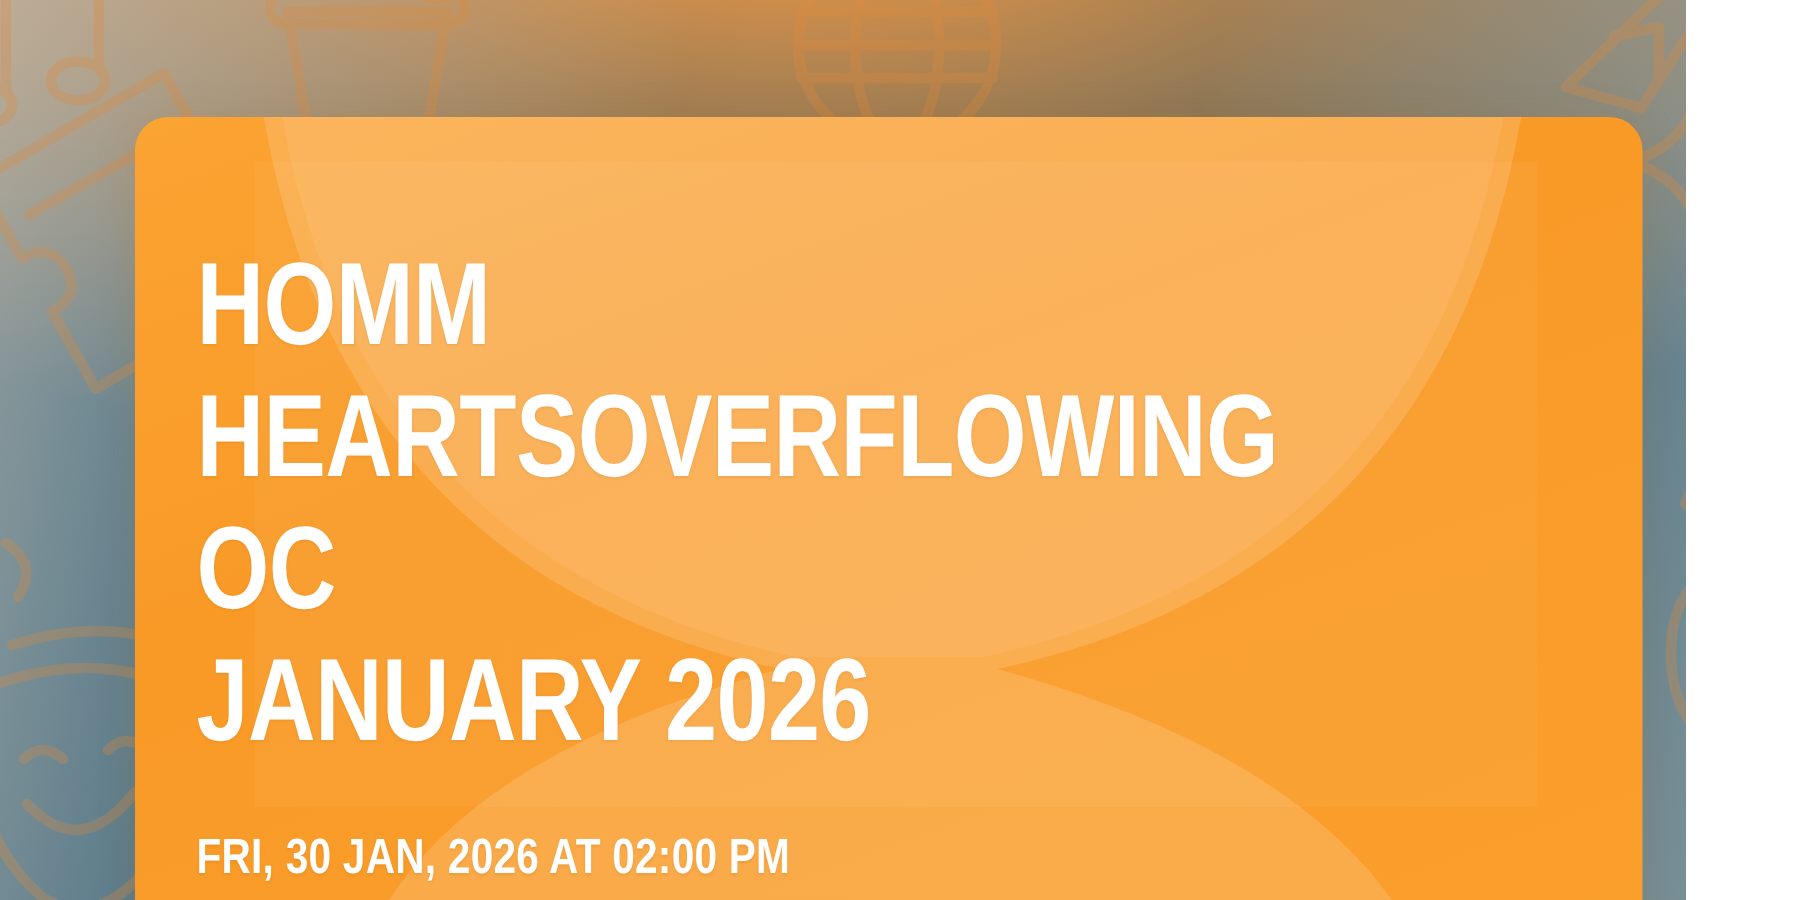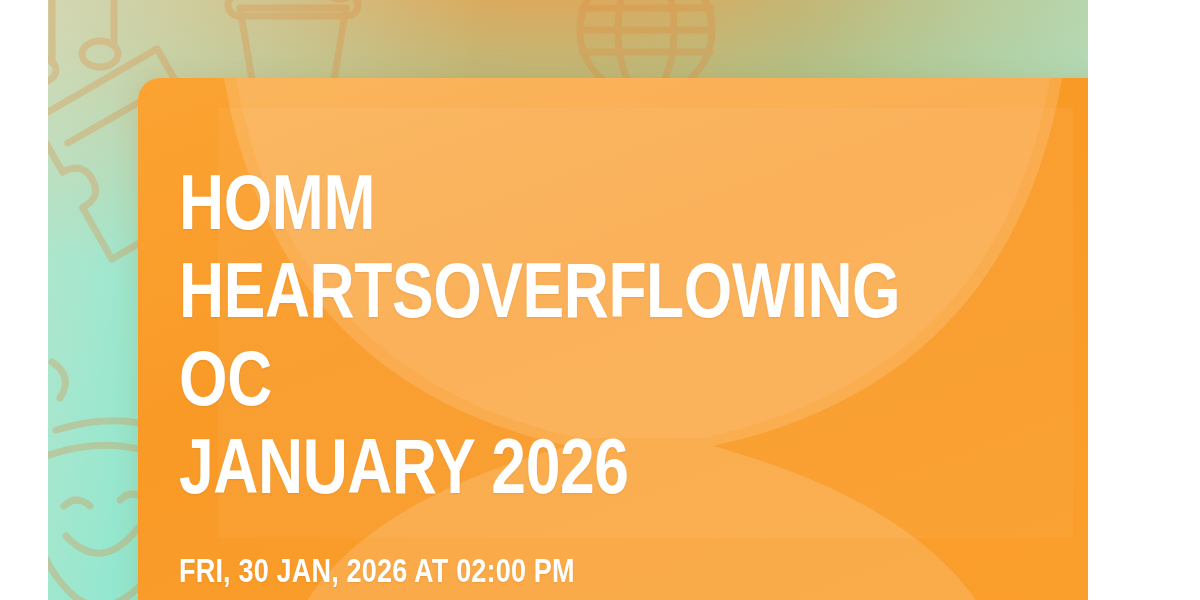--- a/index.html
+++ b/index.html
@@ -6,25 +6,24 @@
     margin: 0;
     padding: 0;
     background: #ffffff;
   }
   body {
     font-family: "Liberation Sans", sans-serif;
   }
 
   .banner {
     position: relative;
-    width: 1040px;
+    width: 1124px;
     height: 600px;
     overflow: hidden;
-    background: #5eead4;
-    margin-left: 48px;
+    background: #0c4a6e;
   }
 
   
   .bg-wash {
     position: absolute;
     inset: 0;
     background:
       radial-gradient(115% 130% at 50% 0%,
         #F9A košice 0%, transparent 0%),
       linear-gradient(180deg, #F9AB63 0%, #FBC492 42%, #FDD7B0 100%);

